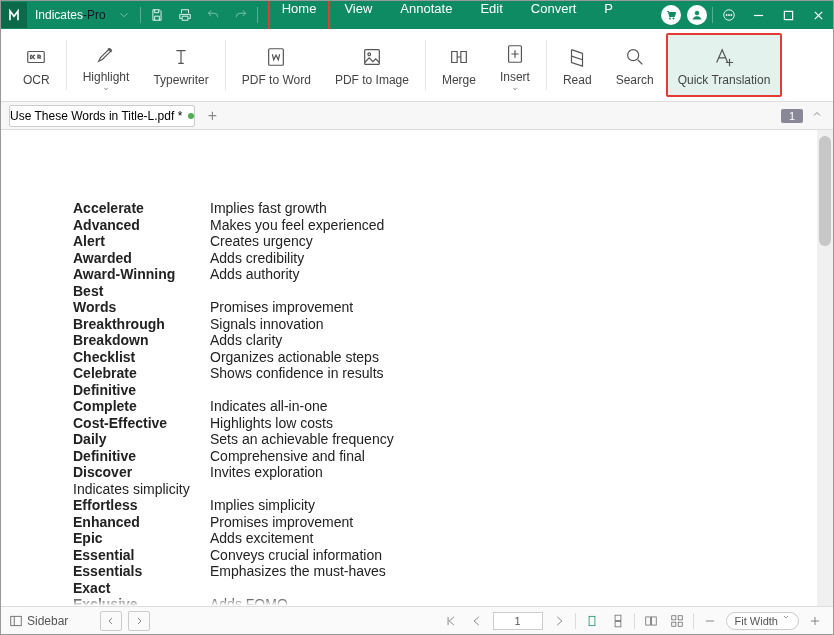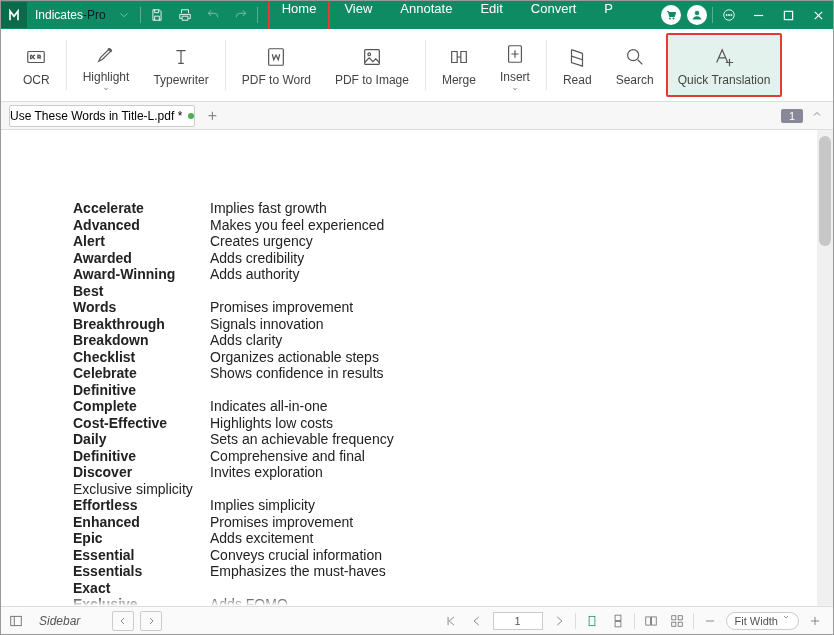--- a/index.html
+++ b/index.html
@@ -49,21 +49,21 @@
 .doc-page { padding: 70px 0 0 72px; font-size: 14px; color: #222; }
 .row { display: flex; line-height: 1.18; }
 .term { width: 137px; font-weight: 700; }
 .desc { }
 .fade { position: absolute; left: 0; right: 16px; bottom: 0; height: 10px; background: linear-gradient(rgba(255,255,255,0), #fff); }
 
 
 .status { height: 28px; border-top: 1px solid #ddd; background: #fafafa; display: flex; align-items: center; font-size: 12px; color: #555; padding: 0 8px; gap: 6px; }
 .sb-btn { width: 22px; height: 20px; border: 1px solid #ccc; display: flex; align-items: center; justify-content: center; cursor: pointer; border-radius: 2px; }
 .sb-btn svg { width: 12px; height: 12px; stroke: #666; fill: none; stroke-width: 1.5; }
-.sidebar-toggle { display: flex; align-items: flex-start; gap: 16px; cursor: pointer; font-style: italic; }
+.sidebar-toggle { display: flex; align-items: flex-start; gap: 4px; cursor: pointer; }
 .page-box { width: 50px; height: 18px; border: 1px solid #ccc; text-align: center; font-size: 11px; line-height: 16px; background: #fff; }
 .zoom-select { height: 18px; border: 1px solid #ccc; padding: 0 8px; font-size: 11px; line-height: 16px; background: #fff; display: flex; gap: 4px; cursor: pointer; border-radius: 9px; }
 .view-btn { width: 20px; height: 18px; display: flex; align-items: center; justify-content: center; cursor: pointer; }
 .view-btn svg { width: 14px; height: 14px; stroke: #666; fill: none; stroke-width: 1.3; }
 .view-btn.active svg { stroke: #0f8b63; }
 .vsep { width: 1px; height: 16px; background: #ddd; }
 </style>
 </head>
 <body>
 
@@ -322,21 +322,21 @@
       </div>
       <div class="row">
         <div class="term">Definitive</div>
         <div class="desc">Comprehensive and final</div>
       </div>
       <div class="row">
         <div class="term">Discover</div>
         <div class="desc">Invites exploration</div>
       </div>
       <div class="row">
-        <div class="desc">Exclusive simplicity</div>
+        <div class="desc">Indicates simplicity</div>
       </div>
       <div class="row">
         <div class="term">Effortless</div>
         <div class="desc">Implies simplicity</div>
       </div>
       <div class="row">
         <div class="term">Enhanced</div>
         <div class="desc">Promises improvement</div>
       </div>
       <div class="row">

